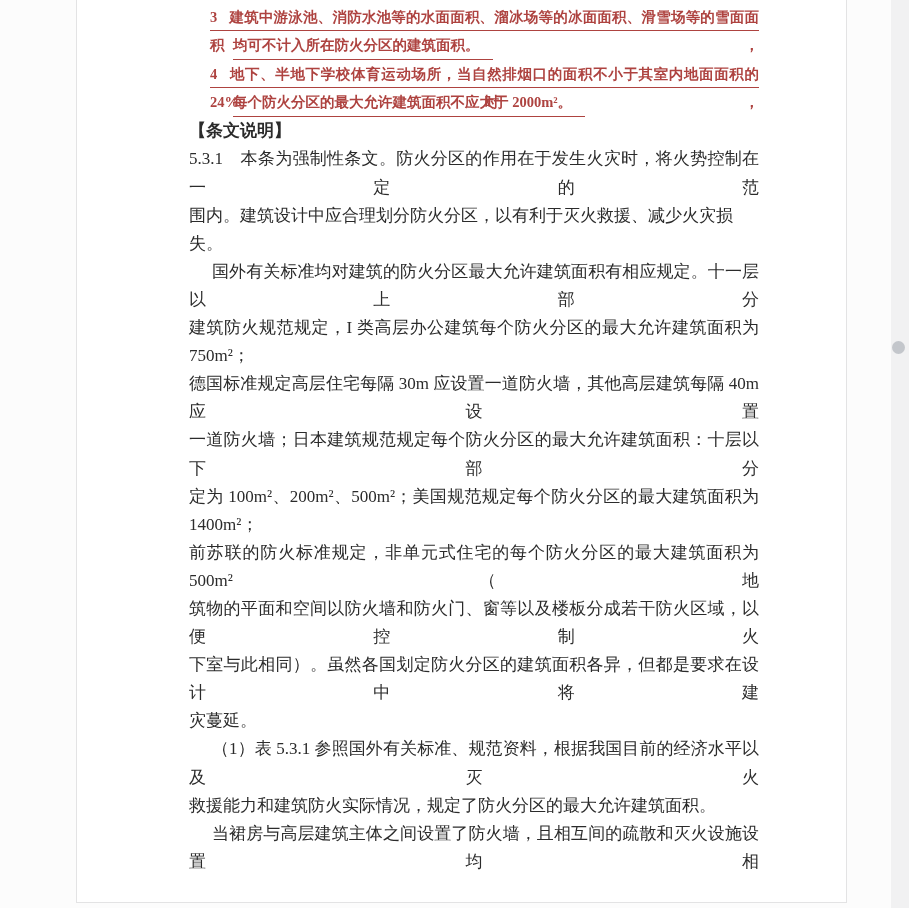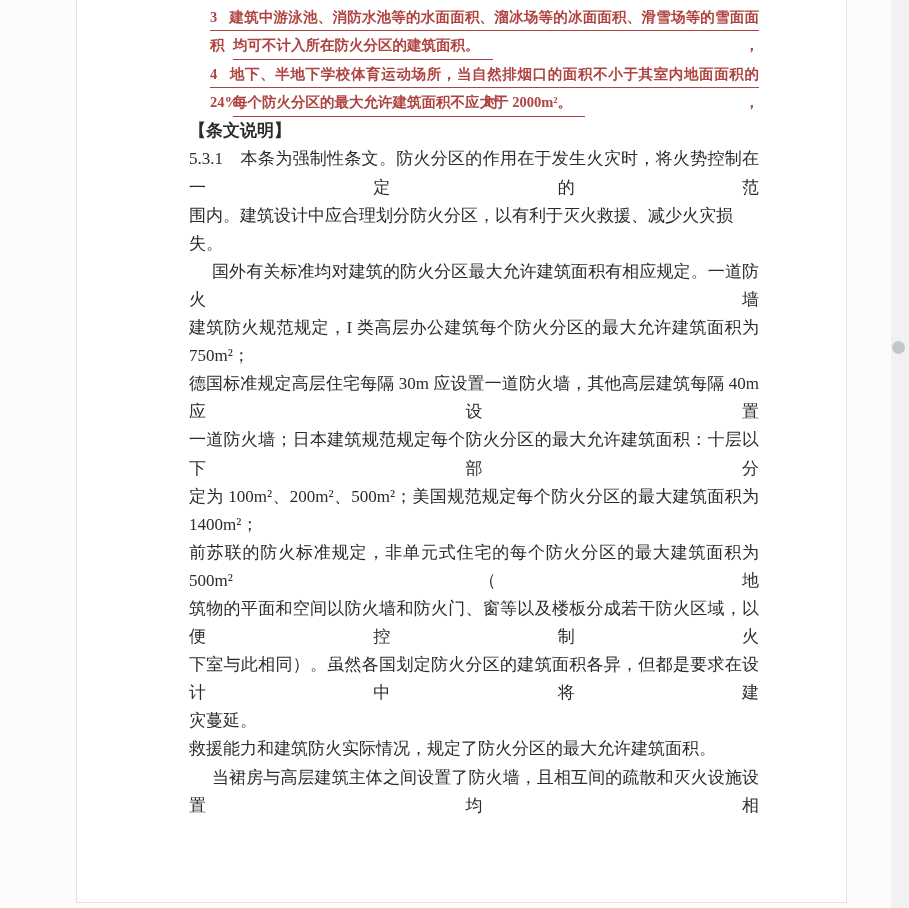--- a/index.html
+++ b/index.html
@@ -75,29 +75,30 @@
         <span class="red-inner"><span class="clause-num"></span><span class="clause-text">每个防火分区的最大允许建筑面积不应大于 2000m²。</span></span>
       </div>
       </div>
 
     <div class="line section-heading">【条文说明】</div>
 
     <div>
 
     <div class="line fill">5.3.1　本条为强制性条文。防火分区的作用在于发生火灾时，将火势控制在一定的范</div>
         <div class="line">围内。建筑设计中应合理划分防火分区，以有利于灭火救援、减少火灾损失。</div>
-        <div class="line fill indent">国外有关标准均对建筑的防火分区最大允许建筑面积有相应规定。一道防火墙</div>
+        <div class="line fill indent">国外有关标准均对建筑的防火分区最大允许建筑面积有相应规定。十一层以上部分</div>
         <div class="line fill">建筑防火规范规定，I 类高层办公建筑每个防火分区的最大允许建筑面积为 750m²；</div>
         <div class="line fill">德国标准规定高层住宅每隔 30m 应设置一道防火墙，其他高层建筑每隔 40m 应设置</div>
         <div class="line fill">一道防火墙；日本建筑规范规定每个防火分区的最大允许建筑面积：十层以下部分</div>
         <div class="line fill">定为 100m²、200m²、500m²；美国规范规定每个防火分区的最大建筑面积为 1400m²；</div>
         <div class="line fill">前苏联的防火标准规定，非单元式住宅的每个防火分区的最大建筑面积为 500m²（地</div>
         <div class="line fill">筑物的平面和空间以防火墙和防火门、窗等以及楼板分成若干防火区域，以便控制火</div>
         <div class="line fill">下室与此相同）。虽然各国划定防火分区的建筑面积各异，但都是要求在设计中将建</div>
         <div class="line">灾蔓延。</div>
+        <div class="line fill indent">（1）表 5.3.1 参照国外有关标准、规范资料，根据我国目前的经济水平以及灭火</div>
         <div class="line">救援能力和建筑防火实际情况，规定了防火分区的最大允许建筑面积。</div>
         <div class="line fill indent">当裙房与高层建筑主体之间设置了防火墙，且相互间的疏散和灭火设施设置均相</div>
       </div>
 
   </div>
 </div>
 
 <div class="scroll-track">
   <div class="scroll-thumb"></div>
 </div>

